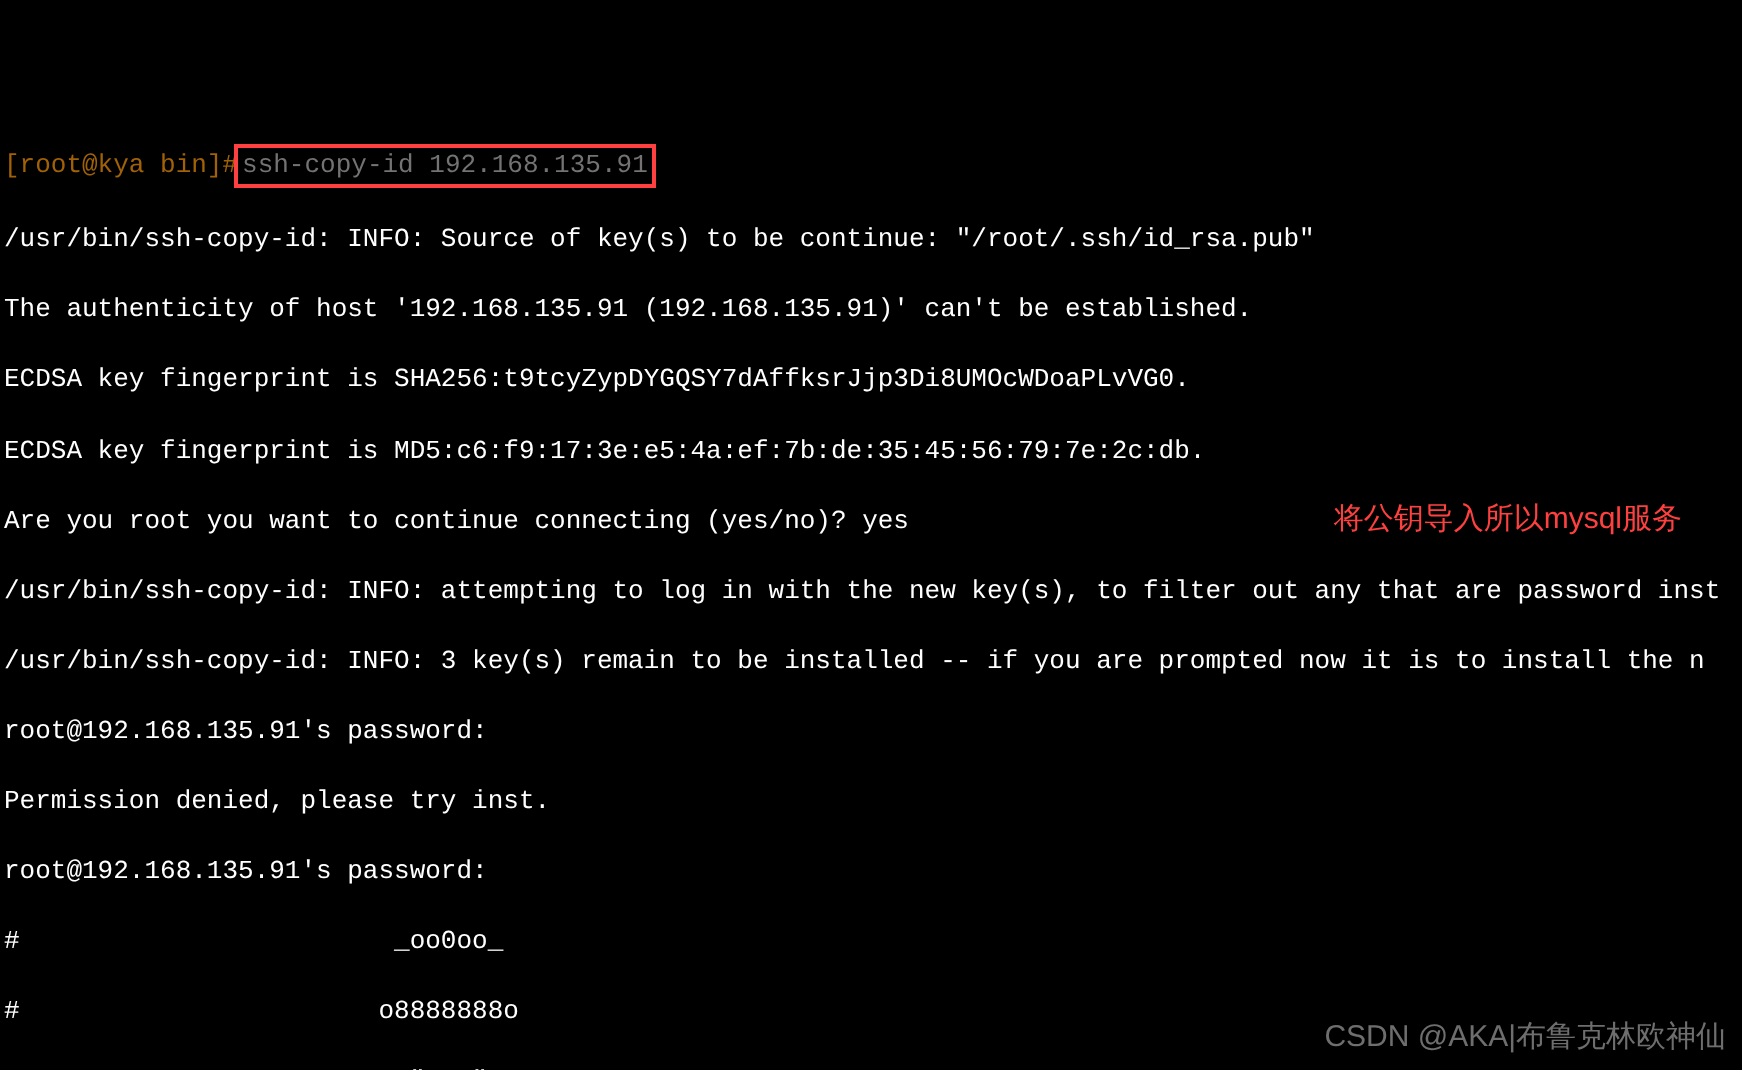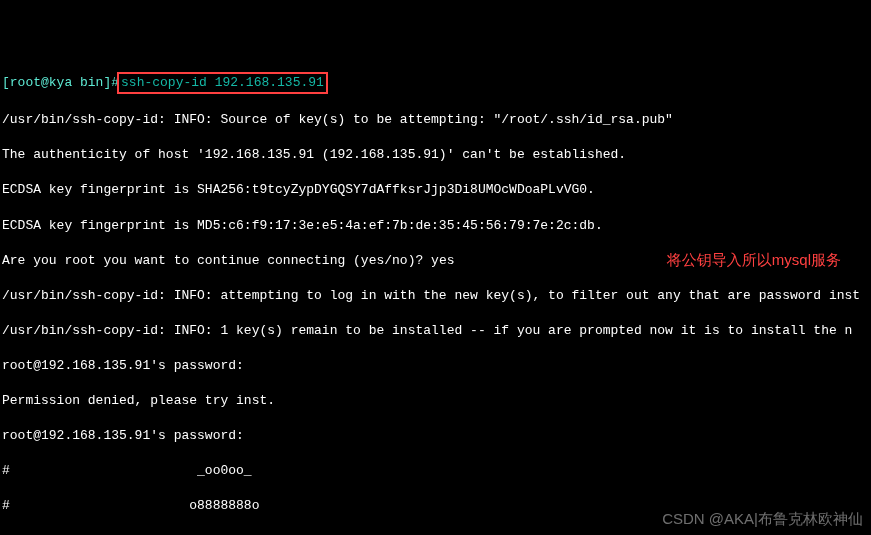--- a/index.html
+++ b/index.html
@@ -9,22 +9,22 @@
       font-family: "Courier New", monospace;
       font-size: 13px;
       line-height: 1.35;
       padding: 2px;
       width: 871px;
       height: 535px;
       overflow: hidden;
       position: relative;
       white-space: pre;
     }
-    .prompt-user { color: #5eead4; }
-    .prompt-cmd { color: #14b8a6; }
+    .prompt-user { color: #a16207; }
+    .prompt-cmd { color: #737373; }
     .highlight-box {
       border: 2px solid #ff4040;
       display: inline-block;
       padding: 0 2px;
       margin-left: -2px;
     }
     .line { display: block; }
     .annotation {
       position: absolute;
       color: #ff4040;
@@ -43,27 +43,27 @@
       font-size: 15px;
       text-align: center;
     }
   </style>
 </head>
 <body>
 
 
 
 <span class="line"><span class="prompt-user">[root@kya bin]</span><span class="prompt-user">#</span><span class="highlight-box"><span class="prompt-cmd">ssh-copy-id 192.168.135.91</span></span></span>
-<span class="line">/usr/bin/ssh-copy-id: INFO: Source of key(s) to be attempting: "/root/.ssh/id_rsa.pub"</span>
+<span class="line">/usr/bin/ssh-copy-id: INFO: Source of key(s) to be continue: "/root/.ssh/id_rsa.pub"</span>
 <span class="line">The authenticity of host '192.168.135.91 (192.168.135.91)' can't be established.</span>
 <span class="line">ECDSA key fingerprint is SHA256:t9tcyZypDYGQSY7dAffksrJjp3Di8UMOcWDoaPLvVG0.</span>
 <span class="line">ECDSA key fingerprint is MD5:c6:f9:17:3e:e5:4a:ef:7b:de:35:45:56:79:7e:2c:db.</span>
 <span class="line"><span>Are you root you want to continue connecting (yes/no)? </span><span>yes</span></span>
 <span class="line">/usr/bin/ssh-copy-id: INFO: attempting to log in with the new key(s), to filter out any that are password inst</span>
-<span class="line">/usr/bin/ssh-copy-id: INFO: 1 key(s) remain to be installed -- if you are prompted now it is to install the n</span>
+<span class="line">/usr/bin/ssh-copy-id: INFO: 3 key(s) remain to be installed -- if you are prompted now it is to install the n</span>
 <span class="line">root@192.168.135.91's password:</span>
 <span class="line">Permission denied, please try inst.</span>
 <span class="line">root@192.168.135.91's password:</span>
 <span class="line">#                        _oo0oo_</span>
 <span class="line">#                       o8888888o</span>
 <span class="line">#                       88" . "88</span>
 
 
 
 

